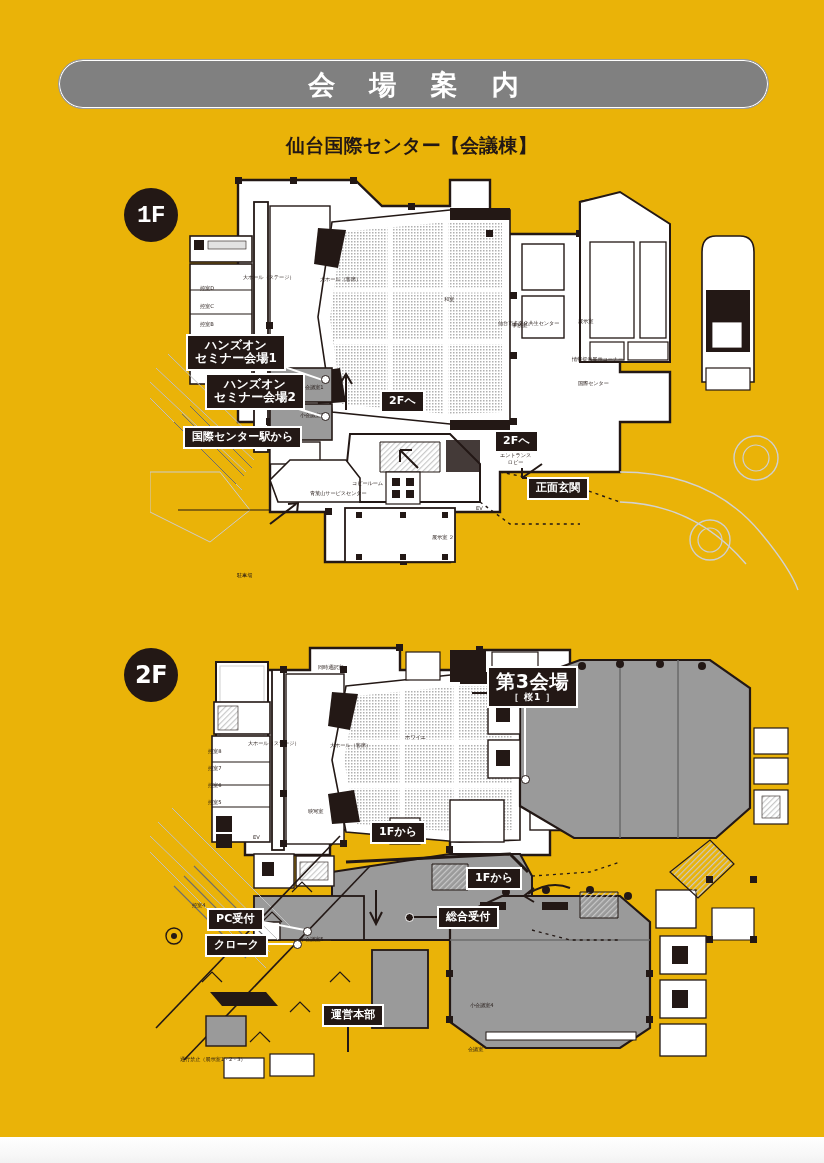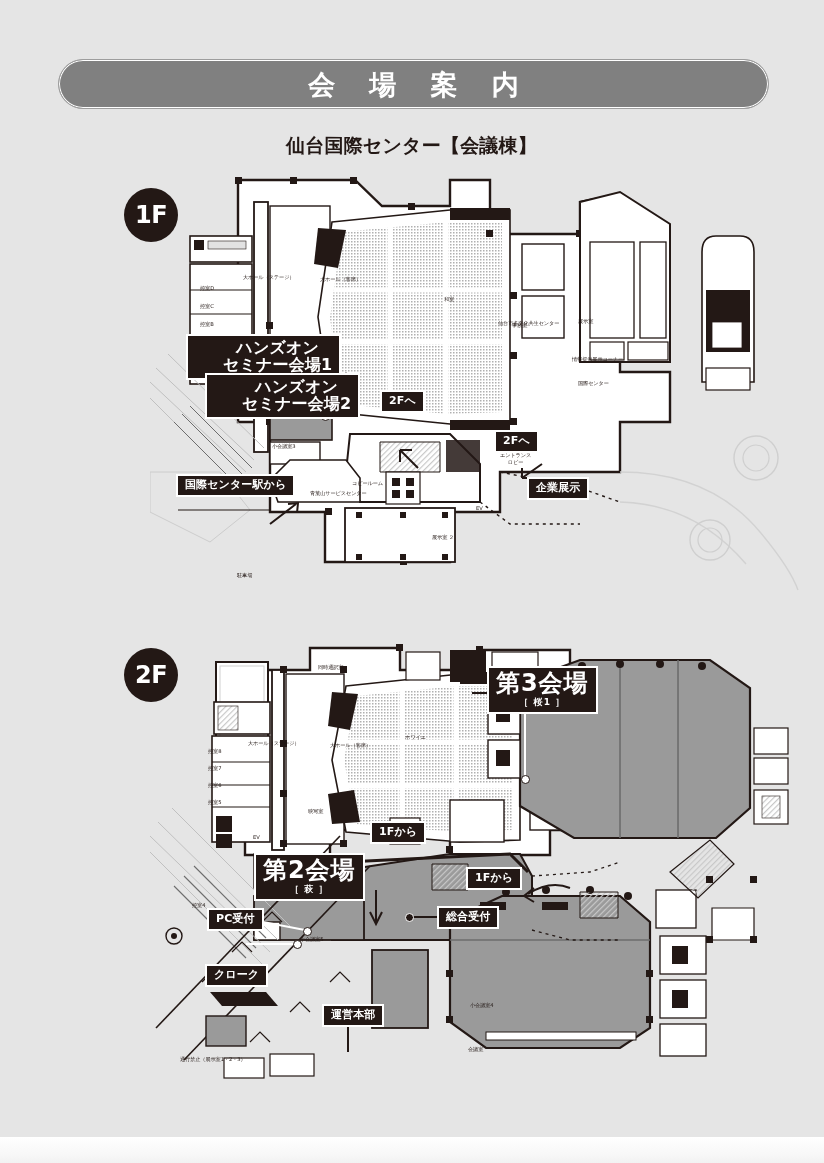--- a/index.html
+++ b/index.html
@@ -4,21 +4,21 @@
 <style>
   html,body{margin:0;padding:0;}
   body{
     width:824px;height:1163px;
     background:#ffffff;
     font-family:"DejaVu Sans","Liberation Sans",sans-serif;
     color:#231815;
     overflow:hidden;
     position:relative;
   }
-  .page{position:relative;width:824px;height:1163px;background:#e5e5e5;}
+  .page{position:relative;width:824px;height:1163px;background:#eab308;}
   .page-bottom-fade{
     position:absolute;left:0;right:0;bottom:0;height:26px;
     background:linear-gradient(to bottom,#ffffff 0%,#f7f7f7 70%,#f2f2f2 100%);
   }
 
   
   .title-pill{
     position:absolute;left:58px;top:59px;width:709px;height:48px;
     border-radius:26px;
     background:#808080;
@@ -35,21 +35,21 @@
     font-size:19px;font-weight:bold;color:#231815;letter-spacing:.01em;
   }
 
   
   .floor-badge{
     position:absolute;width:54px;height:54px;border-radius:50%;
     background:#231815;color:#fff;
     display:flex;align-items:center;justify-content:center;
     font-size:24px;font-weight:bold;letter-spacing:-0.02em;
   }
-  #badge-1f{left:124px;top:188px;}
+  #badge-1f{left:124px;top:188px;font-family:Liberation Mono, monospace;}
   #badge-2f{left:124px;top:648px;}
 
   
   .map{position:absolute;}
   #map-1f{left:150px;top:172px;width:650px;height:420px;}
   #map-2f{left:150px;top:640px;width:650px;height:440px;}
   .map svg{display:block;width:100%;height:100%;}
 
   
   .callout{
@@ -60,22 +60,22 @@
     text-align:center;
     padding:3px 7px 4px 7px;
     line-height:1.08;
     box-sizing:border-box;
     white-space:nowrap;
   }
   .callout .l1{font-weight:bold;display:block;}
   .callout .l2{font-weight:bold;display:block;}
   .callout .sub{display:block;font-weight:bold;font-size:9px;letter-spacing:.12em;margin-top:1px;}
 
-  .c-lg .l1,.c-lg .l2{font-size:24px;letter-spacing:.04em;}
-  .c-md .l1,.c-md .l2{font-size:16px;letter-spacing:.01em;margin-left:28px;}
+  .c-lg .l1,.c-lg .l2{font-size:19px;letter-spacing:.04em;}
+  .c-md .l1,.c-md .l2{font-size:12px;letter-spacing:.01em;}
   .c-sm .l1,.c-sm .l2{font-size:11px;letter-spacing:.01em;text-align:right;}
 
   
   .leader{position:absolute;background:#ffffff;}
   .leader.dark{background:#231815;}
   .dot{position:absolute;width:7px;height:7px;border-radius:50%;background:#ffffff;border:1.5px solid #231815;}
   .dot.solid{background:#231815;border-color:#fff;}
 
   
   .plan-label{
@@ -257,31 +257,31 @@
   <div class="dot" style="left:321px;top:412px;"></div>
 
   <div class="callout c-md" style="left:186px;top:334px;">
     <span class="l1">ハンズオン</span>
     <span class="l2">セミナー会場1</span>
   </div>
   <div class="callout c-md" style="left:205px;top:373px;">
     <span class="l1">ハンズオン</span>
     <span class="l2">セミナー会場2</span>
   </div>
-  <div class="callout c-sm" style="left:176px;top:426px;margin-top:48px;">
+  <div class="callout c-sm" style="left:183px;top:426px;">
     <span class="l1">国際センター駅から</span>
   </div>
   <div class="callout c-sm" style="left:380px;top:390px;">
     <span class="l1">2Fへ</span>
   </div>
   <div class="callout c-sm" style="left:494px;top:430px;">
     <span class="l1">2Fへ</span>
   </div>
   <div class="callout c-sm" style="left:527px;top:477px;">
-    <span class="l1">企業展示</span>
+    <span class="l1">正面玄関</span>
   </div>
 
   <div class="floor-badge" id="badge-2f">2F</div>
 
   <div class="map" id="map-2f">
     <svg viewBox="0 0 650 440" xmlns="http://www.w3.org/2000/svg">
       <defs>
         <pattern id="seats2" width="3" height="3" patternUnits="userSpaceOnUse">
           <rect width="1.5" height="1.5" fill="#b0b0b0"></rect>
         </pattern>
@@ -481,28 +481,24 @@
   <div class="dot" style="left:293px;top:940px;"></div>
   <div class="leader dark" style="left:410px;top:916px;width:28px;height:1.8px;"></div>
   <div class="dot solid" style="left:405px;top:913px;"></div>
   <div class="leader dark" style="left:347px;top:1022px;width:2px;height:30px;"></div>
   <div class="dot solid" style="left:344px;top:1018px;"></div>
 
   <div class="callout c-lg" style="left:487px;top:666px;">
     <span class="l1">第3会場</span>
     <span class="sub">［ 桜1 ］</span>
   </div>
-  <div class="callout c-lg" style="left:254px;top:853px;">
-    <span class="l1">第2会場</span>
-    <span class="sub">［ 萩 ］</span>
-  </div>
   <div class="callout c-sm" style="left:207px;top:908px;">
     <span class="l1">PC受付</span>
   </div>
-  <div class="callout c-sm" style="left:205px;top:964px;">
+  <div class="callout c-sm" style="left:205px;top:934px;">
     <span class="l1">クローク</span>
   </div>
   <div class="callout c-sm" style="left:437px;top:906px;">
     <span class="l1">総合受付</span>
   </div>
   <div class="callout c-sm" style="left:322px;top:1004px;">
     <span class="l1">運営本部</span>
   </div>
   <div class="callout c-sm" style="left:370px;top:821px;">
     <span class="l1">1Fから</span>

